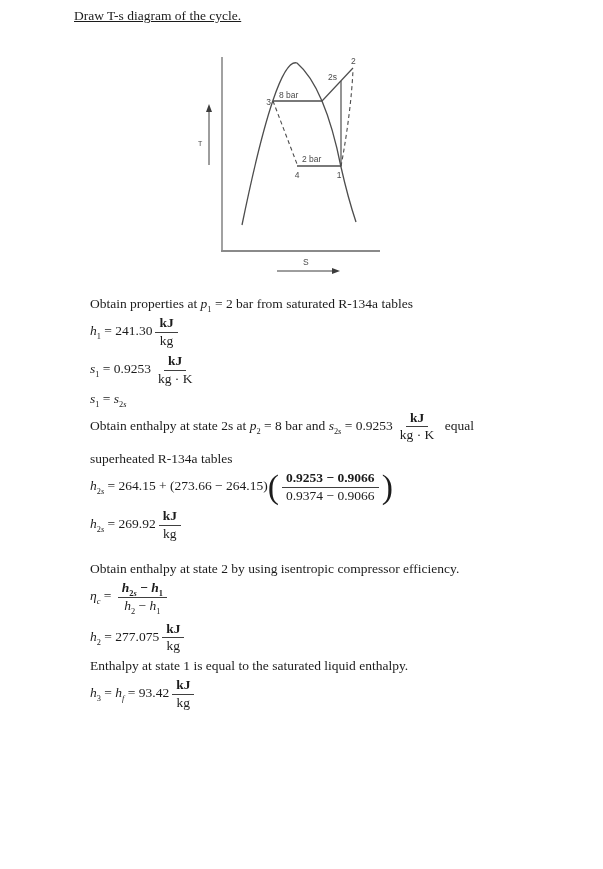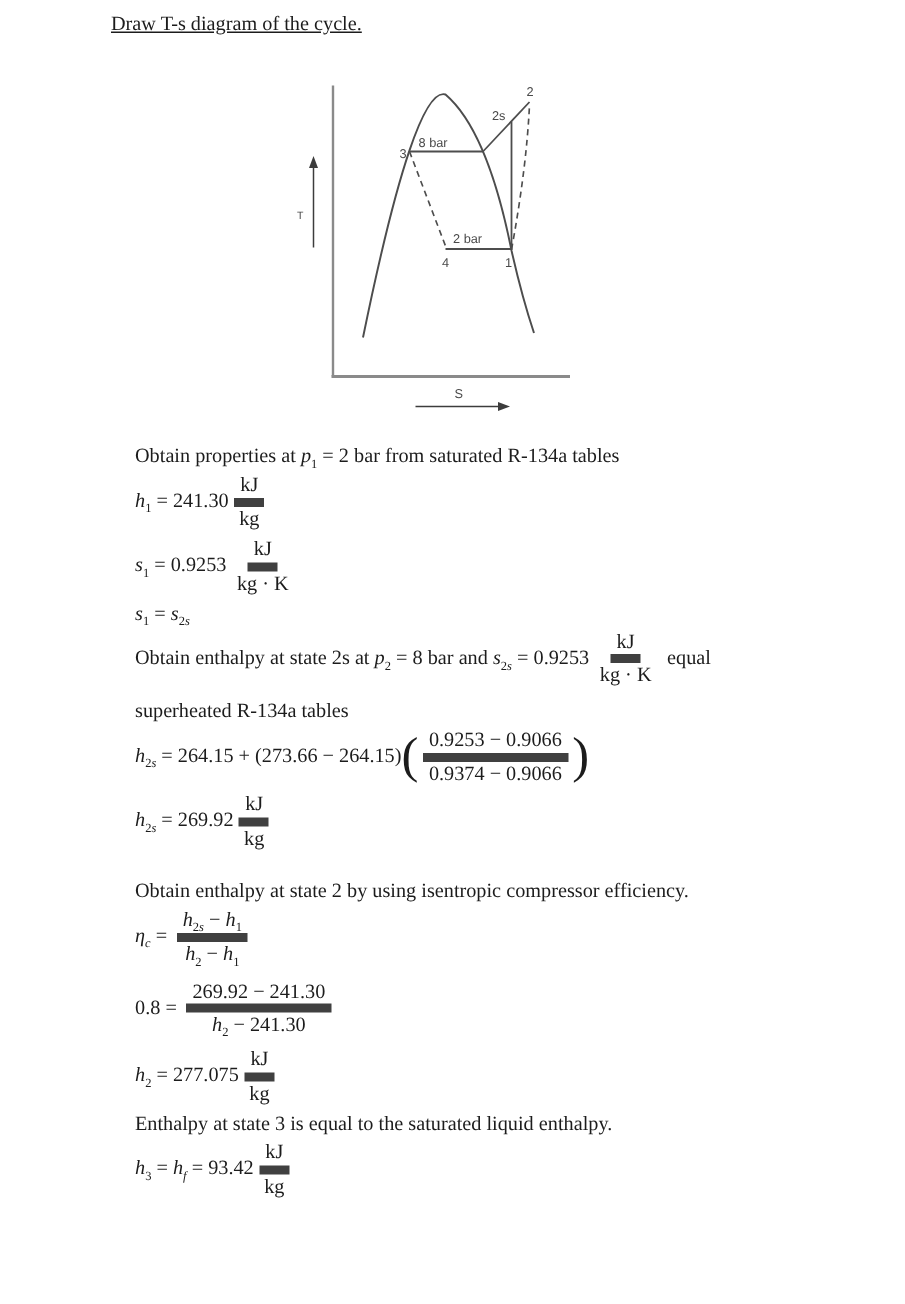--- a/index.html
+++ b/index.html
@@ -13,21 +13,21 @@
   .figure svg { position:absolute; left:116px; top:0; }
   .line { margin:3px 16px; white-space:nowrap; }
   .gap-top { margin-top:18px; }
   .it { font-style:italic; }
   sub { font-size:62%; line-height:0; }
   sub.it { font-style:italic; }
   .frac {
     display:inline-flex; flex-direction:column; align-items:center;
     vertical-align:middle; margin:0 3px; text-align:center; line-height:1.25;
   }
-  .frac .num { border-bottom:6px solid #404040; padding:0 4px; display:block; }
+  .frac .num { border-bottom:1px solid #404040; padding:0 4px; display:block;font-weight:bold; }
   .frac .den { padding:0 4px; display:block; }
   .bigp { font-size:250%; line-height:0; vertical-align:middle; font-weight:300; }
   .diag-label { font-family:"Liberation Sans", sans-serif; font-size:8.5px; fill:#4a4a4a; }
   .diag-label-sm { font-family:"Liberation Sans", sans-serif; font-size:7px; fill:#4a4a4a; }
 </style>
 </head>
 <body>
 
 <div class="doc">
 
@@ -93,27 +93,23 @@
       </span><span class="bigp">)</span></div>
   <div class="line"><span class="it">h</span><sub>2</sub><sub class="it">s</sub><span> = 269.92</span><span class="frac">
         <span class="num"><span>kJ</span></span>
         <span class="den"><span>kg</span></span>
       </span></div>
   <div class="line gap-top">Obtain enthalpy at state 2 by using isentropic compressor efficiency.</div>
   <div class="line"><span class="it">η</span><sub class="it">c</sub><span> = </span><span class="frac">
         <span class="num"><span class="it">h</span><sub>2</sub><sub class="it">s</sub><span> − </span><span class="it">h</span><sub>1</sub></span>
         <span class="den"><span class="it">h</span><sub>2</sub><span> − </span><span class="it">h</span><sub>1</sub></span>
       </span></div>
-  <div class="line" style="margin-top:8px"><span>0.8 = </span><span class="frac">
-        <span class="num"><span>269.92 − 241.30</span></span>
-        <span class="den"><span class="it">h</span><sub>2</sub><span> − 241.30</span></span>
-      </span></div>
   <div class="line" style="margin-top:6px"><span class="it">h</span><sub>2</sub><span> = 277.075</span><span class="frac">
         <span class="num"><span>kJ</span></span>
         <span class="den"><span>kg</span></span>
       </span></div>
-  <div class="line">Enthalpy at state 3 is equal to the saturated liquid enthalpy.</div>
+  <div class="line">Enthalpy at state 1 is equal to the saturated liquid enthalpy.</div>
   <div class="line"><span class="it">h</span><sub>3</sub><span> = </span><span class="it">h</span><sub class="it">f</sub><span> = 93.42</span><span class="frac">
         <span class="num"><span>kJ</span></span>
         <span class="den"><span>kg</span></span>
       </span></div>
 
 </div>
 
 </body></html>

